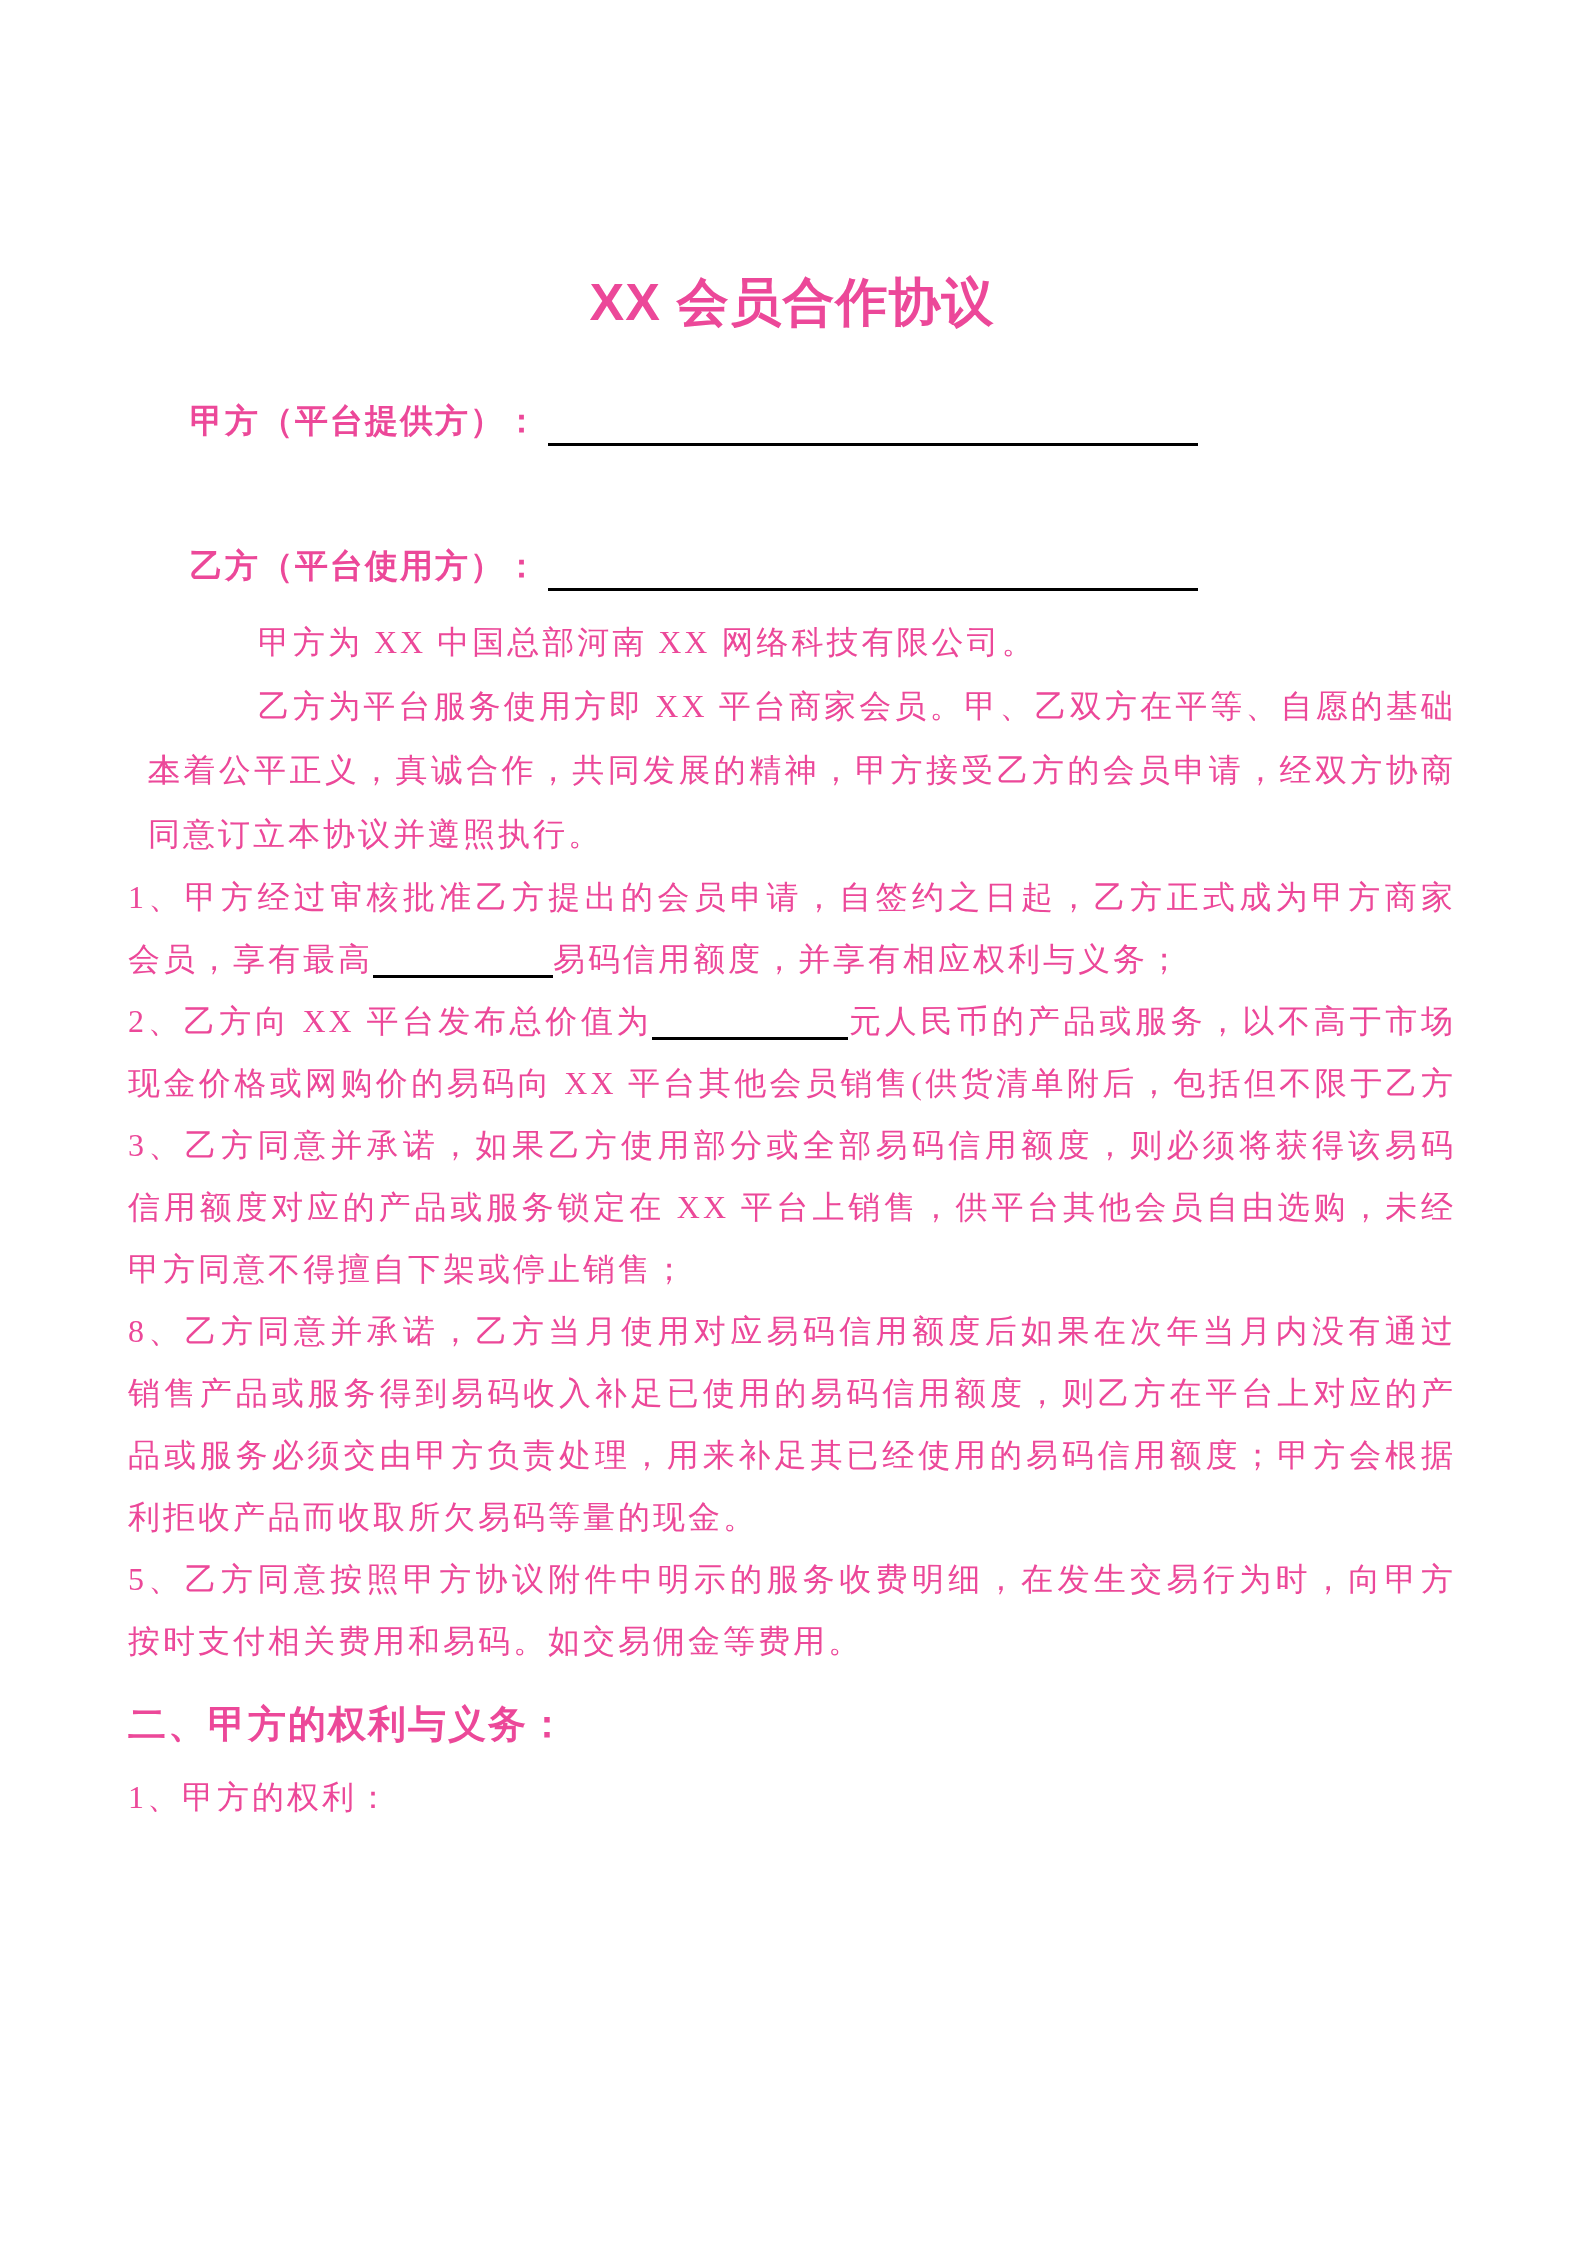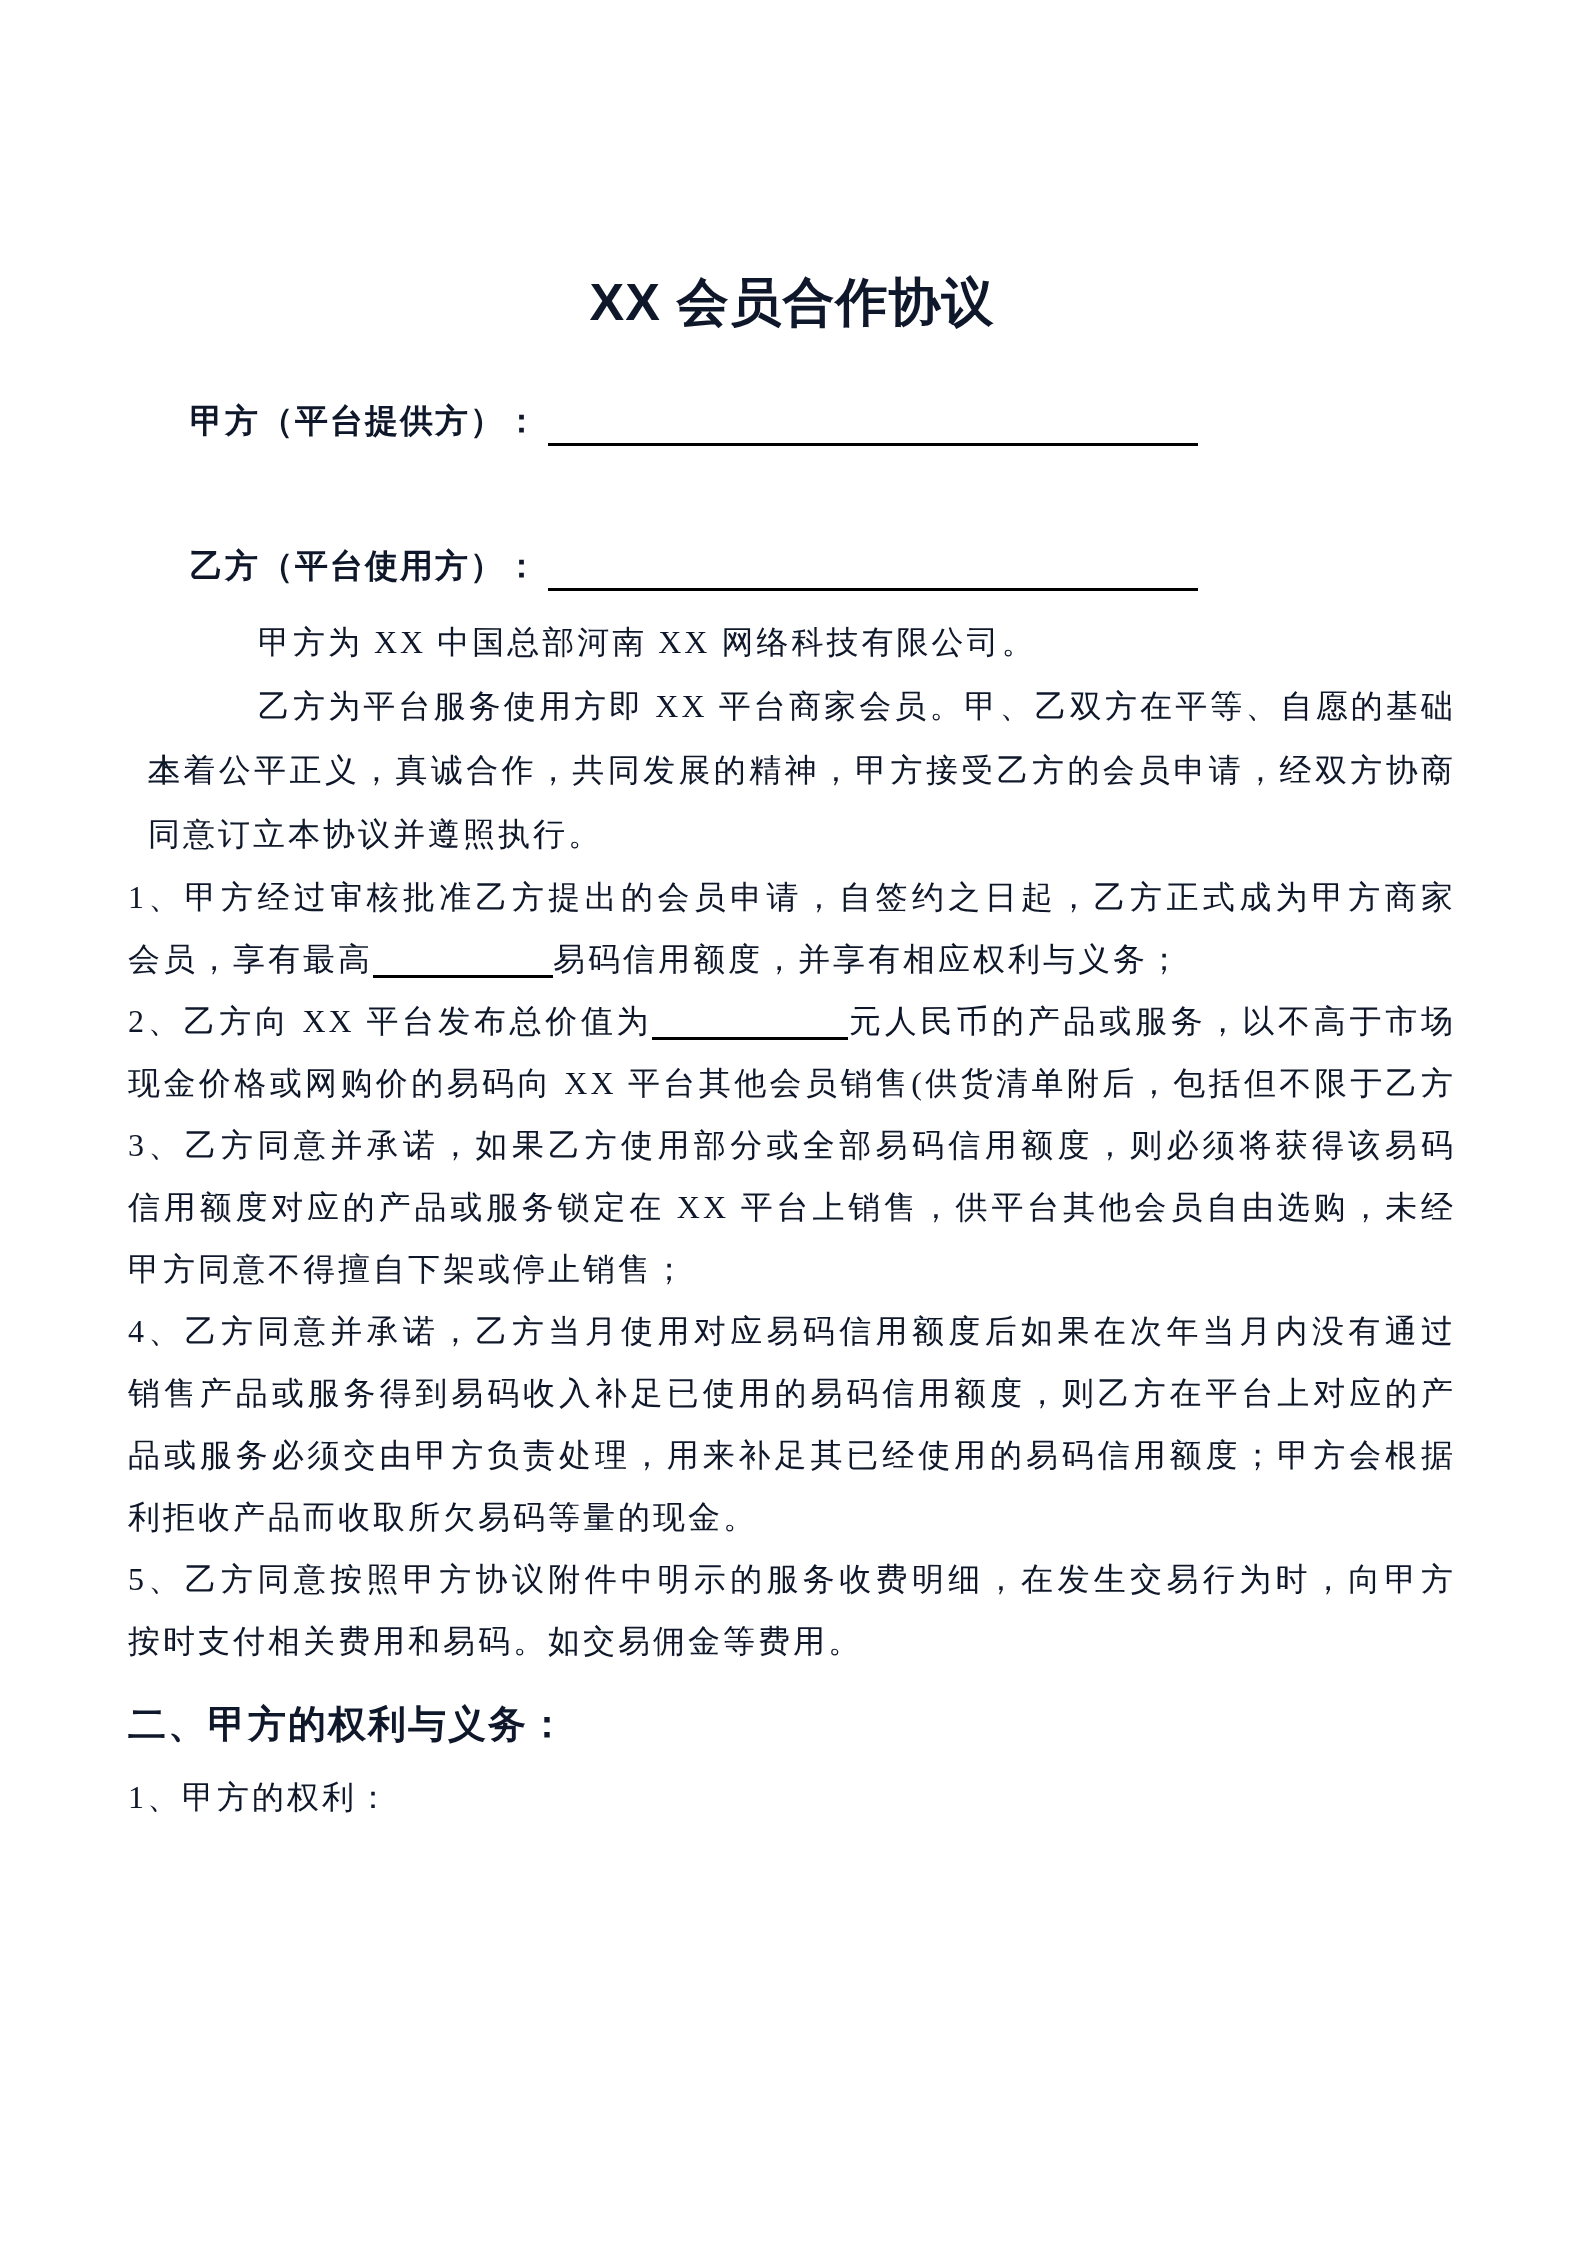--- a/index.html
+++ b/index.html
@@ -1,21 +1,21 @@
 <!DOCTYPE html>
 <html><head>
 <meta charset="utf-8">
 <style>
   html, body { margin: 0; padding: 0; background: #ffffff; }
   .page {
     position: relative;
     width: 1586px;
     height: 2244px;
     background: #ffffff;
-    color: #0f172a;
+    color: #ec4899;
     box-sizing: border-box;
     padding: 256px 130px 0 128px;
     font-family: "Liberation Serif", "DejaVu Serif", serif;
     overflow: hidden;
   }
   .doc-title {
     margin: 0;
     font-family: "Liberation Sans", "DejaVu Sans", sans-serif;
     font-weight: bold;
     font-size: 52px;
@@ -102,21 +102,21 @@
 
   <div class="bodyline">
     <span>2、乙方向 XX 平台发布总价值为</span><span class="blank blank-value"></span><span>元人民币的产品或服务，以不高于市场</span>
   </div>
   <div class="bodyline">现金价格或网购价的易码向 XX 平台其他会员销售(供货清单附后，包括但不限于乙方</div>
 
   <div class="bodyline">3、乙方同意并承诺，如果乙方使用部分或全部易码信用额度，则必须将获得该易码</div>
   <div class="bodyline">信用额度对应的产品或服务锁定在 XX 平台上销售，供平台其他会员自由选购，未经</div>
   <div class="bodyline end">甲方同意不得擅自下架或停止销售；</div>
 
-  <div class="bodyline">4、乙方同意并承诺，乙方当月使用对应易码信用额度后如果在次年当月内没有通过</div>
+  <div class="bodyline">8、乙方同意并承诺，乙方当月使用对应易码信用额度后如果在次年当月内没有通过</div>
   <div class="bodyline">销售产品或服务得到易码收入补足已使用的易码信用额度，则乙方在平台上对应的产</div>
   <div class="bodyline">品或服务必须交由甲方负责处理，用来补足其已经使用的易码信用额度；甲方会根据</div>
   <div class="bodyline end">利拒收产品而收取所欠易码等量的现金。</div>
 
   <div class="bodyline">5、乙方同意按照甲方协议附件中明示的服务收费明细，在发生交易行为时，向甲方</div>
   <div class="bodyline end">按时支付相关费用和易码。如交易佣金等费用。</div>
 
   <h2 class="sec-heading second">二、甲方的权利与义务：</h2>
 
   <div class="bodyline end">1、甲方的权利：</div>

